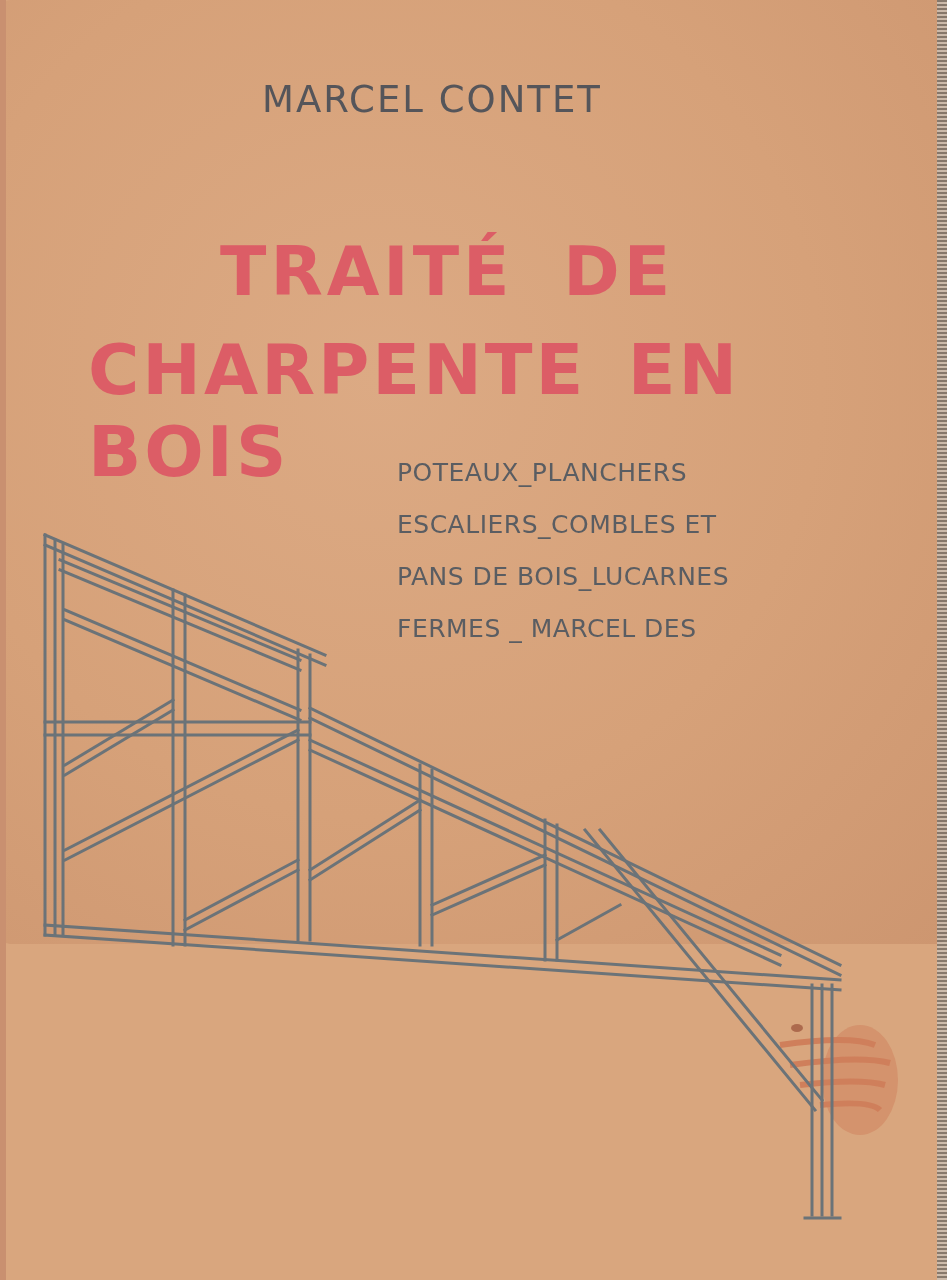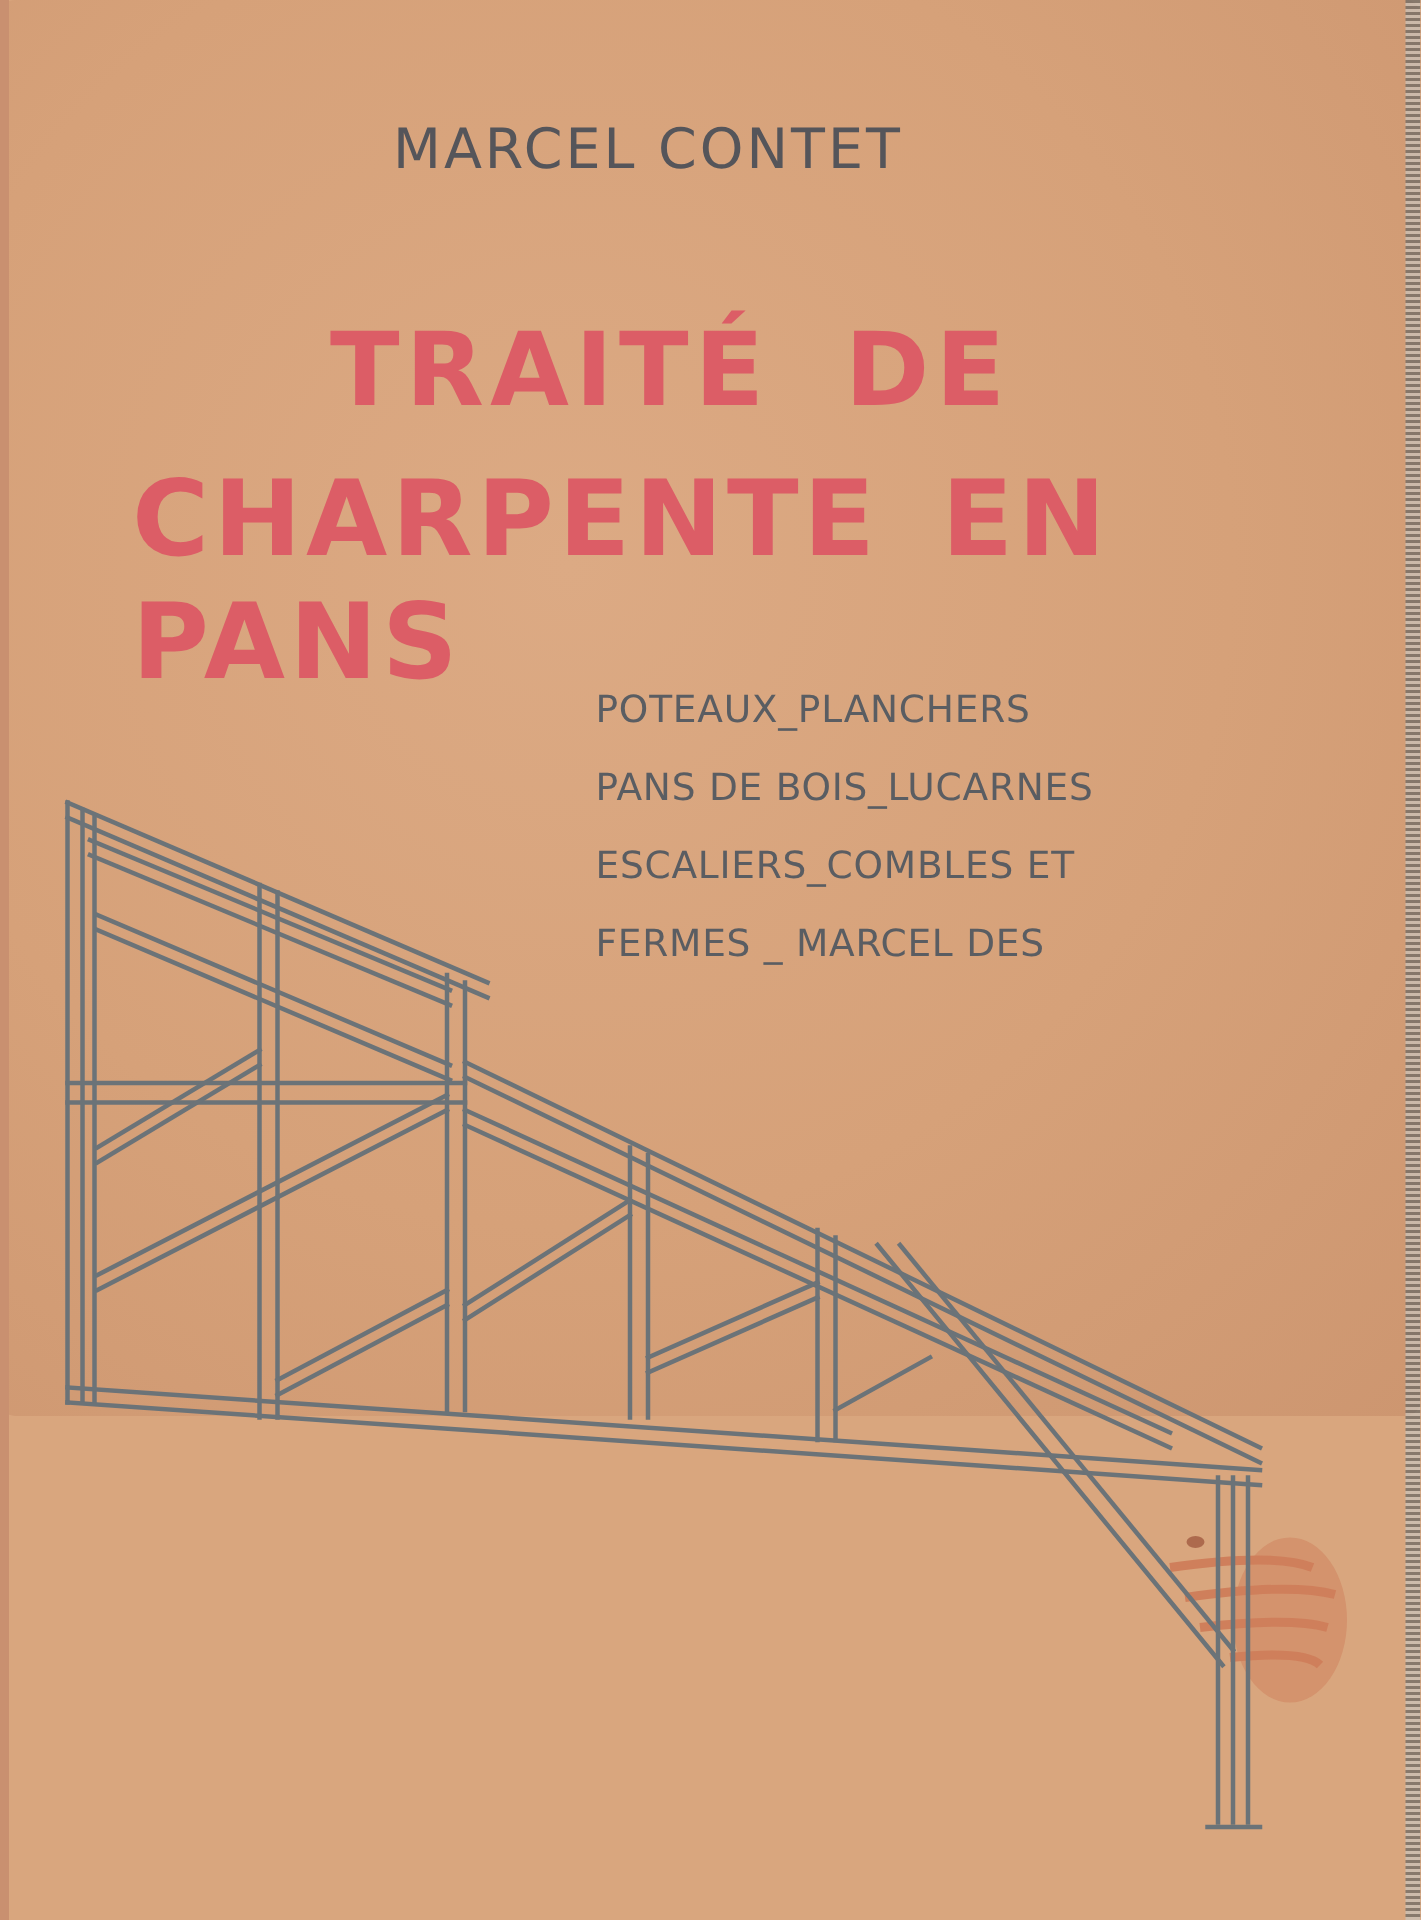--- a/index.html
+++ b/index.html
@@ -9,46 +9,46 @@
     background: radial-gradient(ellipse at 40% 40%, #dcaa84 0%, #d6a179 55%, #cd9670 100%);
     font-family:"DejaVu Sans", sans-serif;
     border-radius:10px;
   }
   .edge-right { position:absolute; right:0; top:0; width:10px; height:1280px;
     background:repeating-linear-gradient(to bottom,#6c6a66 0 2px,#c9c3bb 2px 4px); opacity:.75; }
   .edge-left { position:absolute; left:0; top:0; width:6px; height:1280px; background:#c99070; }
   .author { position:absolute; left:262px; top:78px; font-size:37px; letter-spacing:2px;
     color:#55555a; font-weight:normal; }
   .title { position:absolute; color:#dc5d66; font-weight:bold; letter-spacing:4px;
-    font-family:"DejaVu Sans", sans-serif; }
+    font-family:"DejaVu Sans", sans-serif;margin-top:24px; }
   .title-1 { left:220px; top:208px; font-size:68px; word-spacing:22px; }
   .title-2 { left:88px; top:305px; font-size:70px; letter-spacing:3px; word-spacing:14px; }
   .subtitle { position:absolute; left:397px; top:447px; color:#5a5d62; font-weight:normal;
     font-size:25px; line-height:52px; letter-spacing:0.5px; }
   .subtitle div { white-space:nowrap; }
   .publisher { position:absolute; left:92px; top:1148px; font-size:37px; color:#55585c;
     letter-spacing:1px; white-space:nowrap; }
   .illustration { position:absolute; left:0; top:0; }
 </style>
 </head>
 <body>
 
 <div class="cover">
   <div class="edge-left"></div>
   <div class="edge-right"></div>
 
   <div class="author">MARCEL CONTET</div>
 
   <div class="title title-1">TRAITÉ DE</div>
-  <div class="title title-2">CHARPENTE EN PANS</div>
+  <div class="title title-2">CHARPENTE EN BOIS</div>
 
   <div class="subtitle">
     <div>POTEAUX_PLANCHERS</div>
+    <div>ESCALIERS_COMBLES ET</div>
     <div>PANS DE BOIS_LUCARNES</div>
-    <div>ESCALIERS_COMBLES ET</div>
     <div>FERMES _ MARCEL DES</div>
   </div>
 
   <svg class="illustration" width="947" height="1280" viewBox="0 0 947 1280">
     <g opacity="0.55">
       <ellipse cx="860" cy="1080" rx="38" ry="55" fill="#c8603f" opacity="0.5"></ellipse>
       <path d="M780 1045 Q850 1035 875 1045 M790 1065 Q860 1055 890 1063 M800 1085 Q860 1078 885 1085 M820 1105 Q870 1100 880 1110" stroke="#c8603f" stroke-width="6" fill="none"></path>
       <ellipse cx="797" cy="1028" rx="6" ry="4" fill="#8a3a26"></ellipse>
     </g>
     <g stroke="#6b7378" stroke-width="3" fill="none" stroke-linecap="square">

